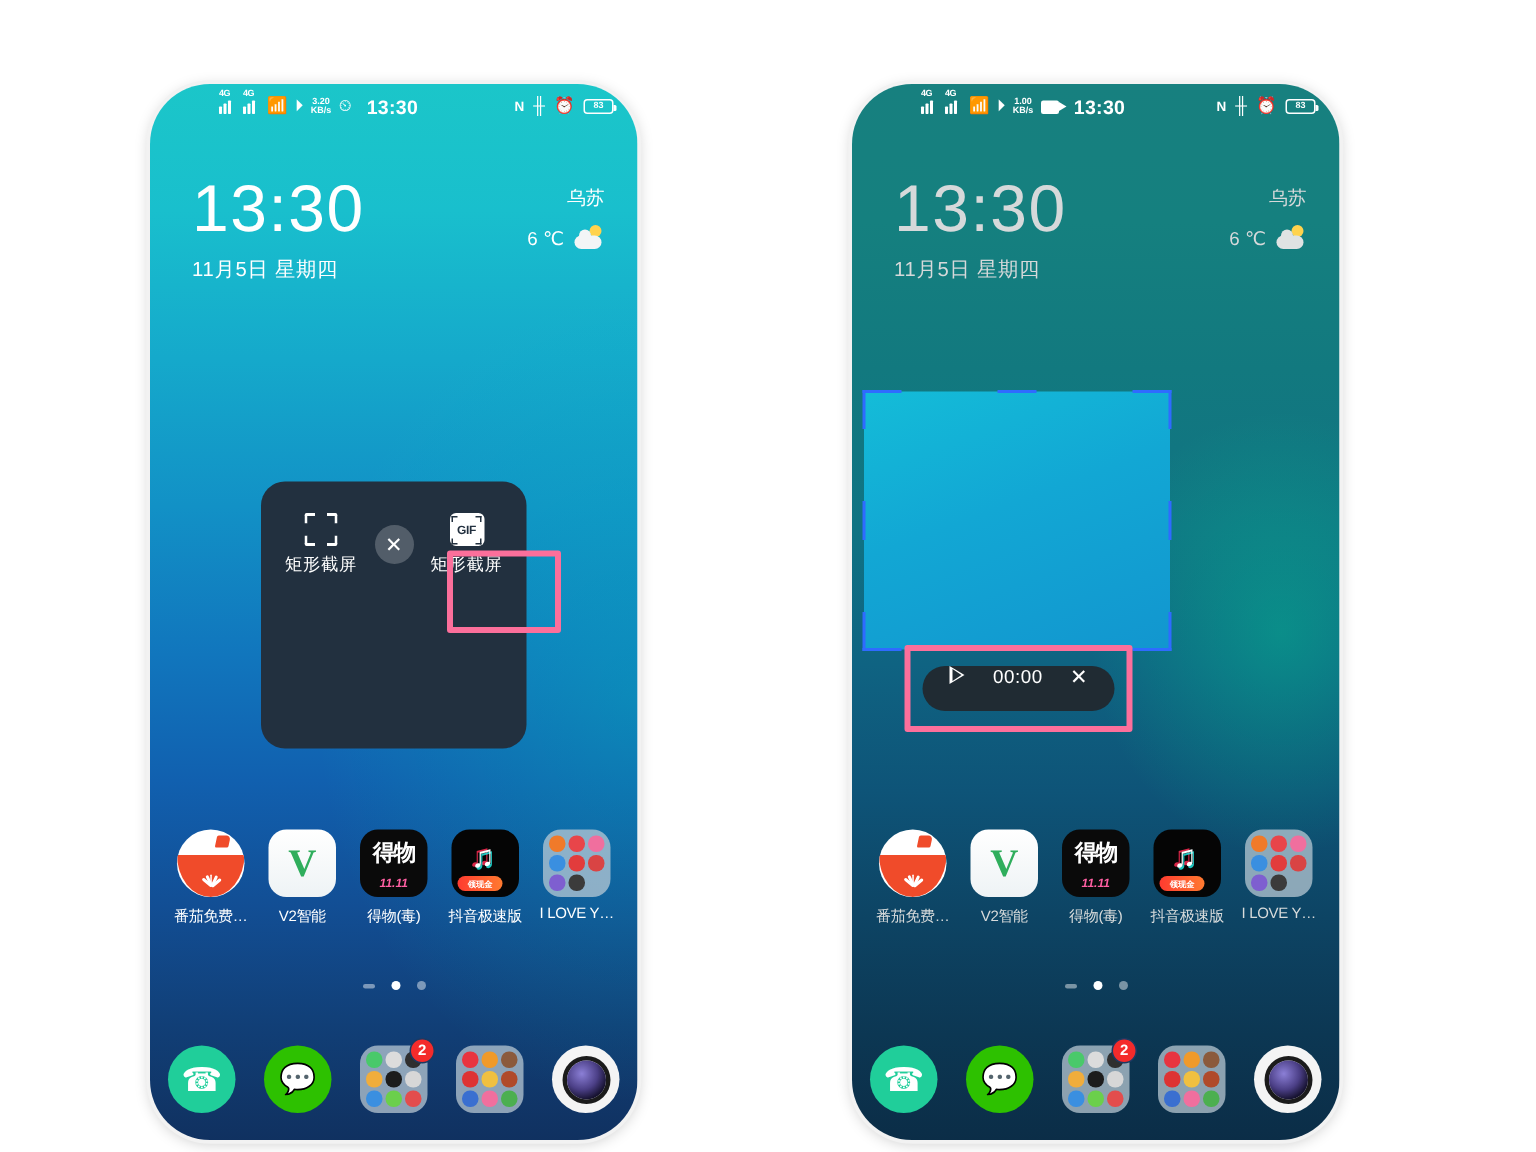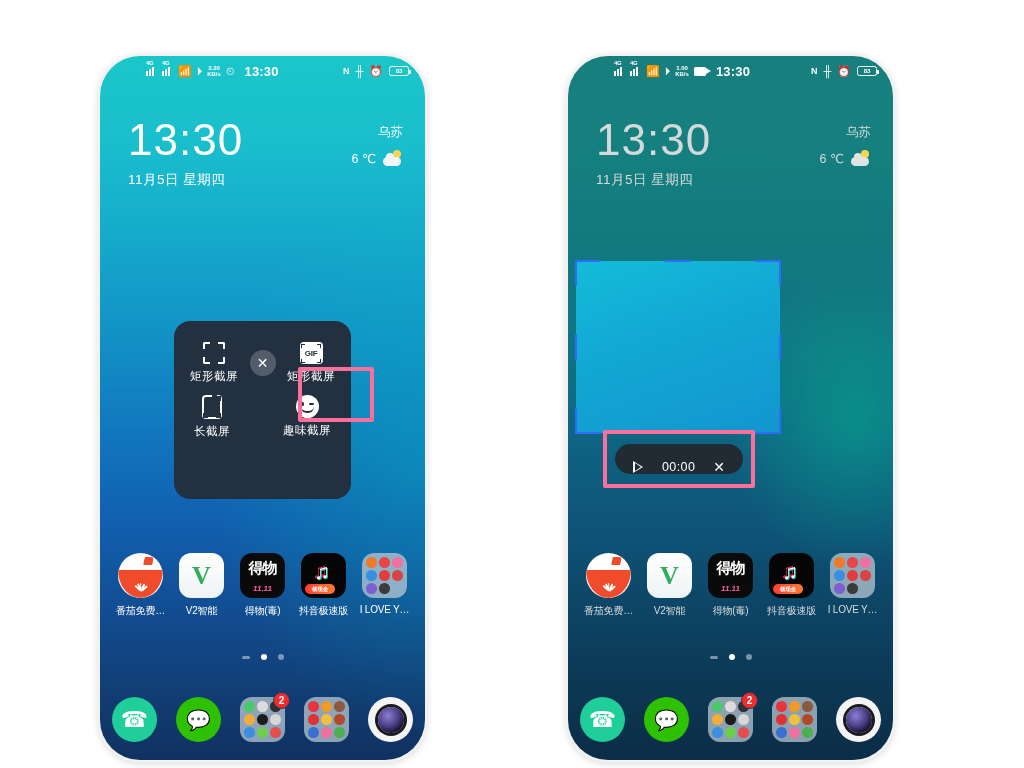--- a/index.html
+++ b/index.html
@@ -236,21 +236,21 @@
   .sc-tr { right:-1px; top:-1px; border-left:none; border-bottom:none; }
   .sc-bl { left:-1px; bottom:-1px; border-right:none; border-top:none; }
   .sc-br { right:-1px; bottom:-1px; border-left:none; border-top:none; }
   .sc-tm { left:50%; margin-left:-13px; top:-1px; border:none; border-top:2.5px solid #2f6bff; }
   .sc-bm { left:50%; margin-left:-13px; bottom:-1px; border:none; border-bottom:2.5px solid #2f6bff; }
   .sc-lm { left:-1px; top:50%; margin-top:-13px; border:none; border-left:2.5px solid #2f6bff; }
   .sc-rm { right:-1px; top:50%; margin-top:-13px; border:none; border-right:2.5px solid #2f6bff; }
 
   .recbar { position: absolute; left: 47px; top: 388px; width: 128px; height: 30px;
             background: #202b33; border-radius: 15px;
-            display: flex; align-items: flex-end; justify-content: center; gap: 18px; color: #fff; }
+            display: flex; align-items: flex-start; justify-content: center; gap: 18px; color: #fff; }
   .playtri-o { width:11px;height:13px; position:relative; }
   .playtri-o::before { content:""; position:absolute; left:0; top:0; width:0;height:0;
      border-left:10px solid #fff; border-top:6.5px solid transparent; border-bottom:6.5px solid transparent; }
   .playtri-o::after { content:""; position:absolute; left:1.6px; top:2.4px; width:0;height:0;
      border-left:6px solid #202b33; border-top:4px solid transparent; border-bottom:4px solid transparent; }
   .rectime { font-size: 12.5px; letter-spacing: .4px; }
   .recclose { font-size: 14px; font-weight: 300; line-height:1; }
   #hl-recbar { left: 35px; top: 374px; width: 152px; height: 58px; border-width: 4px; }
 </style>
 </head>
@@ -329,41 +329,20 @@
           <div class="tool">
             <div class="ico ico-gif">
               <span class="fr"></span>
                 <span class="tx">GIF</span>
                 <u></u>
                 <u></u>
                 <u></u>
                 <u></u>
             </div>
             <div class="lbl">矩形截屏</div>
-          </div>
-        </div>
-        <div class="p-bot">
-          <div class="tool">
-            <div class="ico ico-long">
-                <span class="fr"></span>
-                <i></i>
-                <i></i>
-                <i></i>
-                <i></i>
-              </div>
-            <div class="lbl">长截屏</div>
-          </div>
-          <div class="tool">
-            <div class="ico ico-smile">
-                <span class="f"></span>
-                <span class="e1"></span>
-                <span class="e2"></span>
-                <span class="m"></span>
-              </div>
-            <div class="lbl">趣味截屏</div>
           </div>
         </div>
       </div>
       <div class="hl-box" id="hl-gif"></div>
 
       <div class="appgrid">
         <div class="app">
           <div class="appicon ic-tomato">
             <span class="half"></span>
               <span class="stem"></span>

